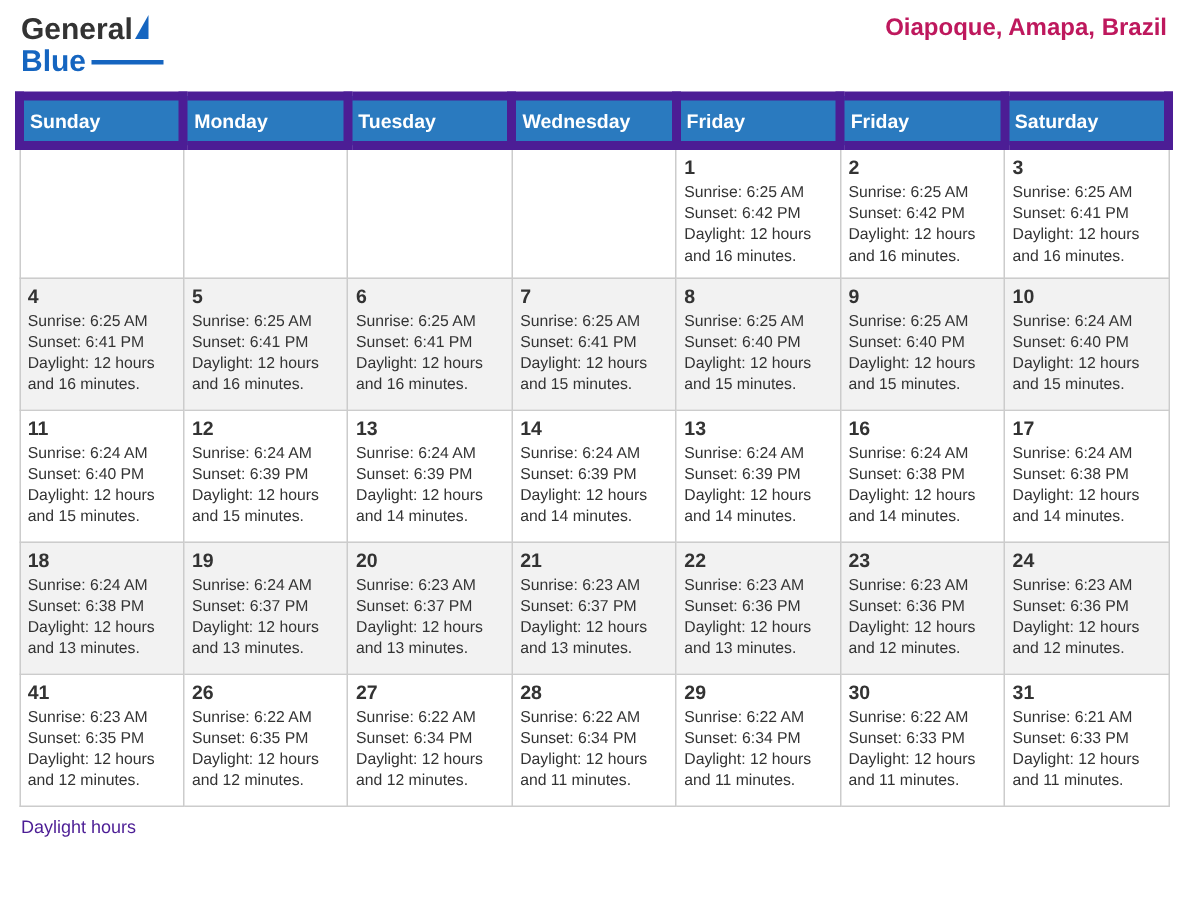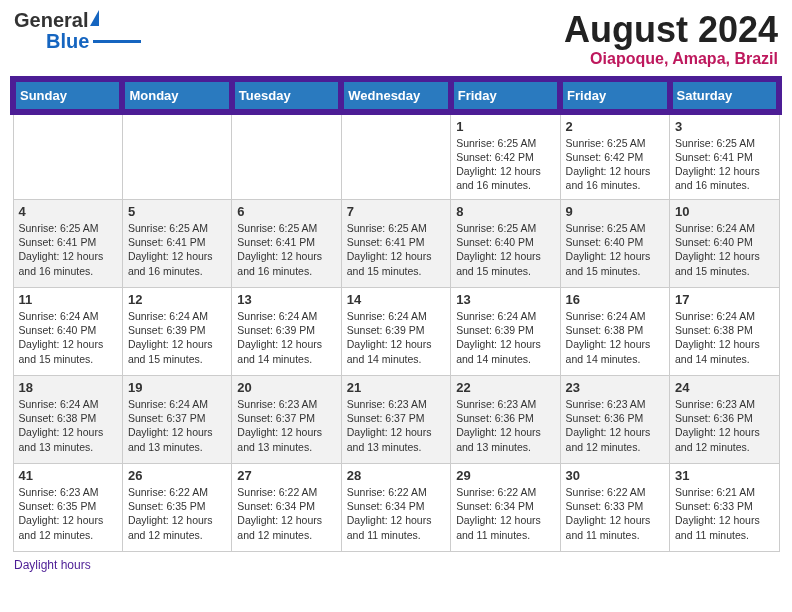--- a/index.html
+++ b/index.html
@@ -108,30 +108,29 @@
 
 <div class="header">
   <div class="logo-container">
     <div>
       <div style="display:flex; align-items:center; line-height:1;">
         <span class="logo-word">
           <span>General</span>
         </span>
         <span class="logo-triangle"></span>
       </div>
-      <div style="display:flex; align-items:center;margin-left:32px;">
+      <div style="display:flex; align-items:center;">
         <span class="logo-word">
           <span class="blue-part">Blue</span>
         </span>
         <div style="height:3px; width:48px; background:#1565c0; margin-left:4px;"></div>
       </div>
     </div>
   </div>
   <div class="title-block">
-    <h1>August 2024</h1>
     <h2>Oiapoque, Amapa, Brazil</h2>
   </div>
 </div>
 
 <table class="calendar-table">
   <thead>
     <tr>
     <th>Sunday</th>
         <th>Monday</th>
         <th>Tuesday</th>

